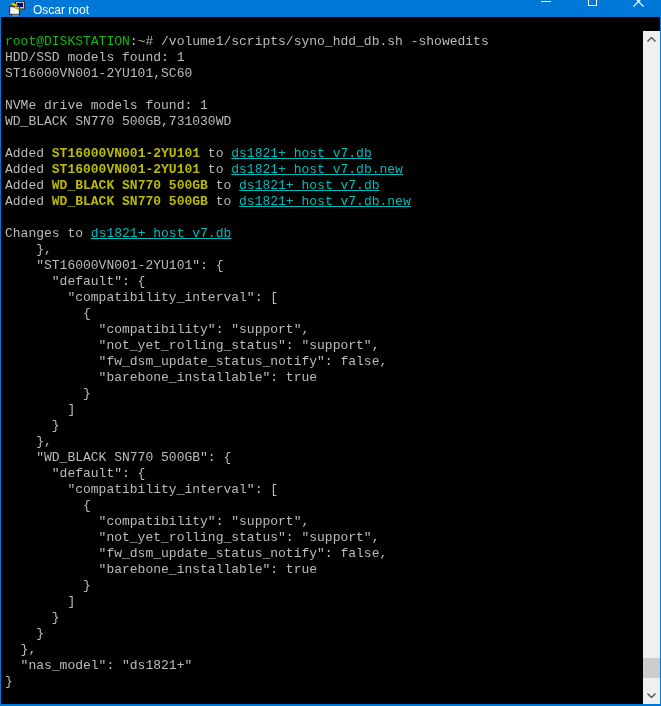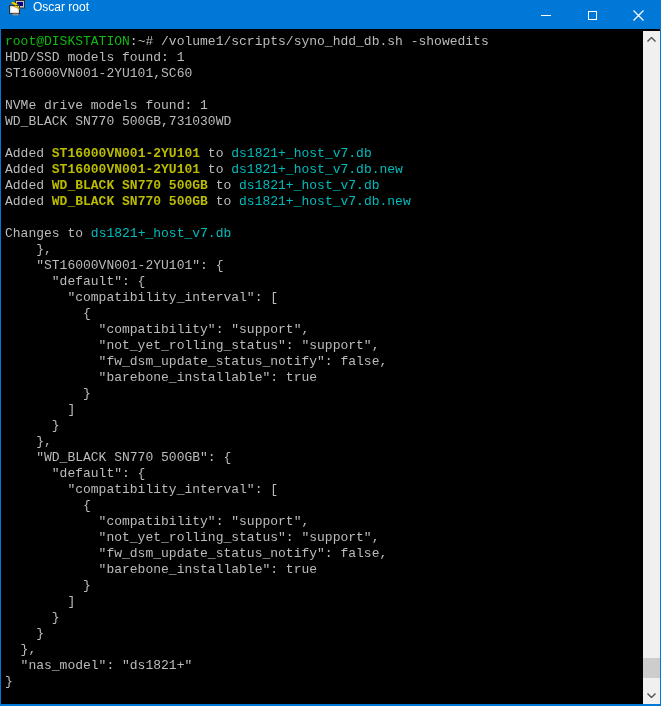--- a/index.html
+++ b/index.html
@@ -10,23 +10,23 @@
     position: relative;
     width: 661px; height: 706px;
     background: #000;
     border-left: 1px solid var(--titlebar);
     border-right: 1px solid var(--titlebar);
     border-bottom: 2px solid var(--titlebar);
   }
 
   
   .titlebar {
-    position: absolute; top: 0; left: -1px; right: -1px; height: 29px;
+    position: absolute; top: 0; left: -1px; right: -1px; height: 17px;
     background: var(--titlebar);
-    display: flex; align-items: flex-start;
+    display: flex; align-items: flex-end;
   }
   .app-icon { width: 16px; height: 16px; margin-left: 9px; display: inline-flex; flex: 0 0 auto; }
   .title {
     color: #fff; font-size: 12px; margin-left: 8px;
     white-space: nowrap; flex: 1 1 auto;
     font-family: "Liberation Sans", sans-serif;
   }
   .caption-buttons { display: flex; height: 31px; flex: 0 0 auto; }
   .cbtn {
     width: 46px; height: 31px;
@@ -43,21 +43,21 @@
     padding: 3px 0 0 4px;
     overflow: hidden;
     font-family: "Liberation Mono", "DejaVu Sans Mono", monospace;
     font-size: 13px; line-height: 16px;
     white-space: pre;
   }
   .line { height: 16px; white-space: pre; }
   .c-fg     { color: var(--fg); }
   .c-green  { color: var(--green); }
   .c-yellow { color: var(--yellow); font-weight: bold; }
-  .c-cyan   { color: var(--cyan); }
+  .c-cyan   { color: var(--cyan); text-decoration: underline; }
 
   
   .scrollbar {
     position: absolute; top: 31px; right: 0; bottom: 0; width: 17px;
     background: var(--scroll_track);
   }
   .scroll-btn {
     position: absolute; left: 0; width: 17px; height: 17px;
     display: flex; align-items: center; justify-content: center;
   }

